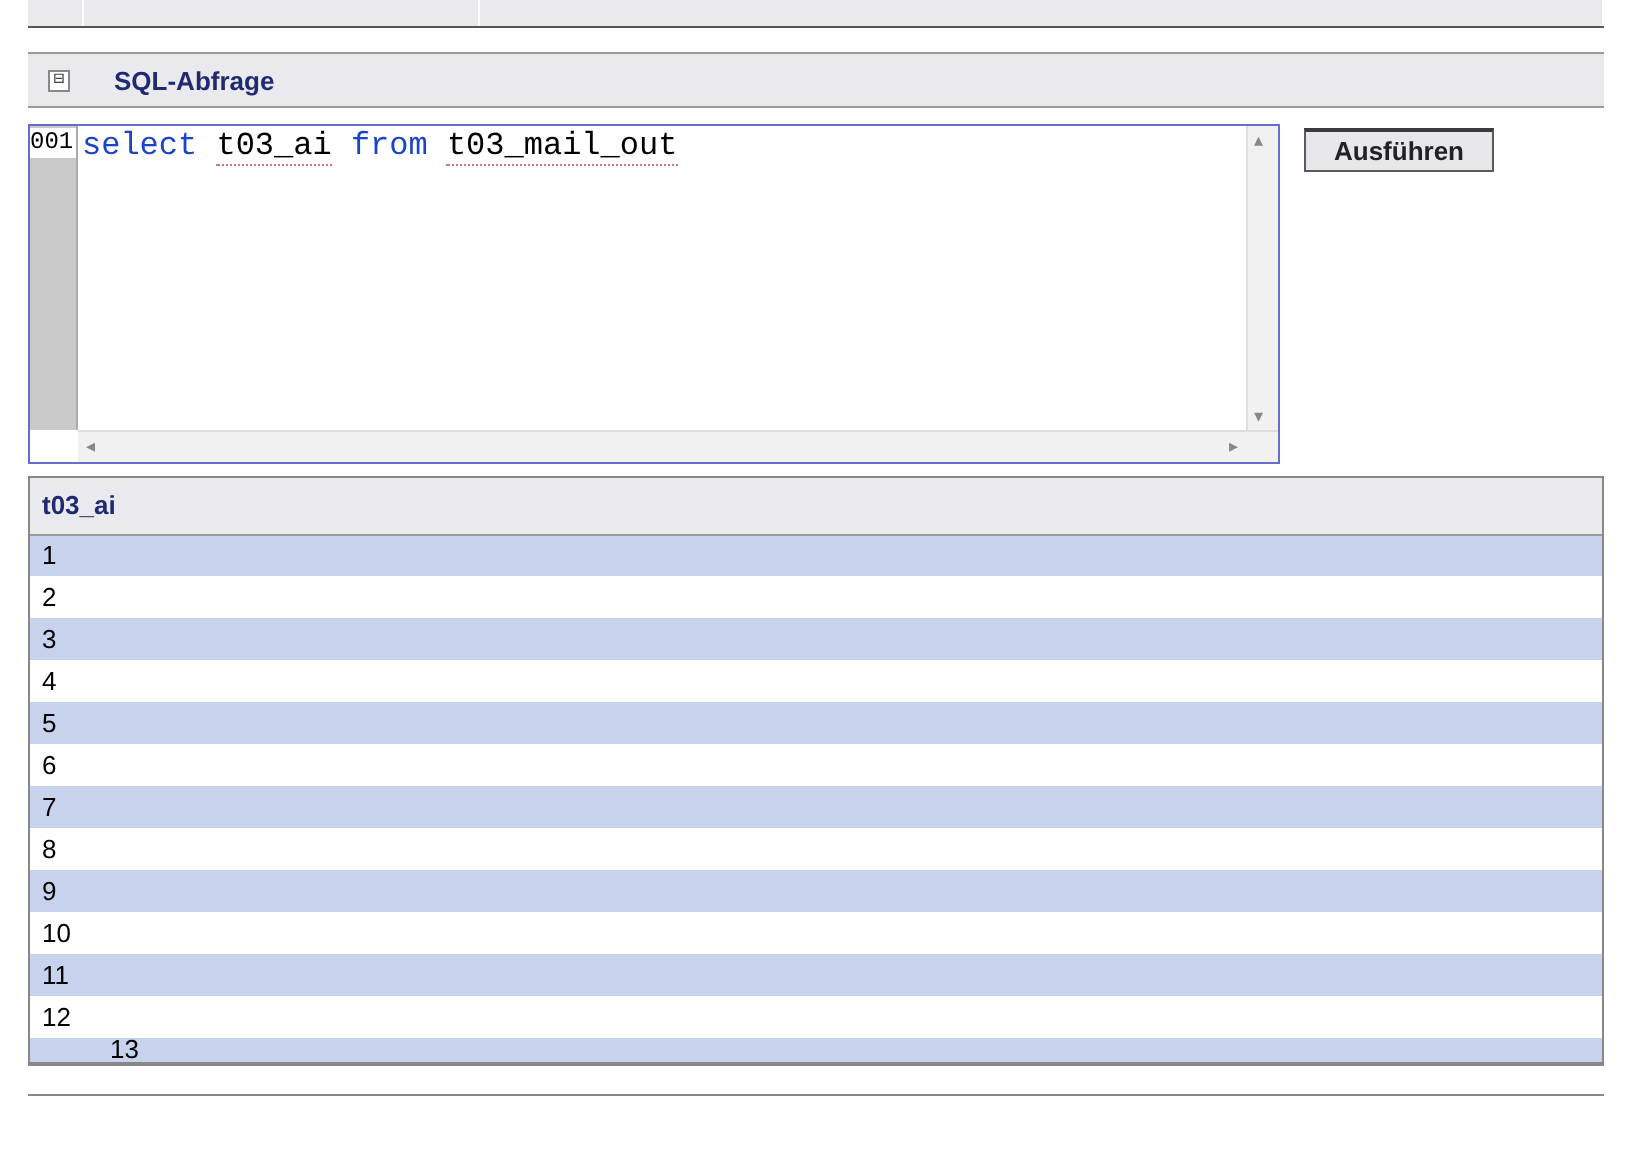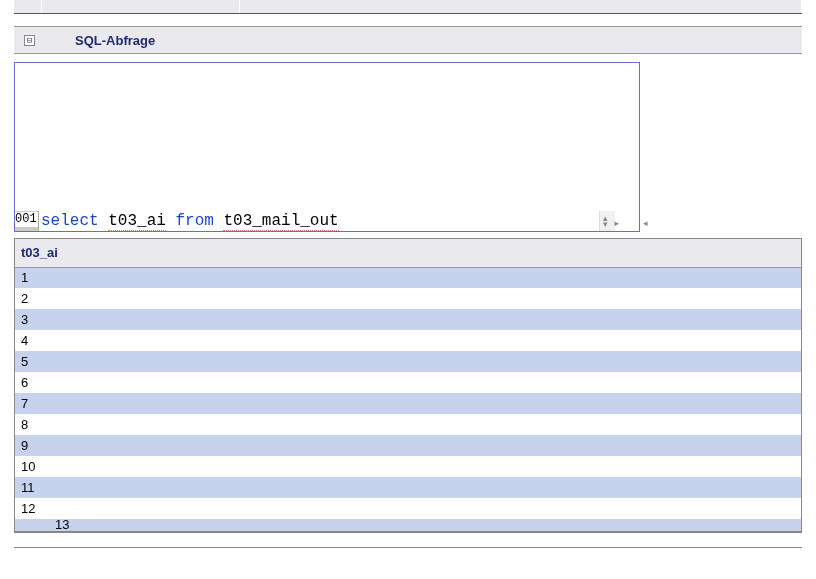--- a/index.html
+++ b/index.html
@@ -49,37 +49,36 @@
     display: flex; align-items: center; justify-content: center;
     font-size: 9px; line-height: 1;
     margin-left: 6px;
     color: #444;
     font-family: monospace;
   }
   .section-title {
     color: #202a70;
     font-weight: bold;
     font-size: 13px;
-    margin-left: 28px;
+    margin-left: 10px;
   }
 
   .query-row {
     display: flex;
     align-items: flex-start;
     gap: 12px;
     margin-top: 8px;
   }
   .editor {
     border: 1px solid #6b6bcd;
     width: 626px;
     height: 170px;
     display: flex;
-    flex-direction: row;
+    flex-direction: column;
     background: #fff;
-    align-items: flex-end;
   }
   .editor-body {
     flex: 1;
     display: flex;
     overflow: hidden;
     position: relative;
   }
   .gutter {
     width: 24px;
     background: #c9c9c9;
@@ -198,20 +197,21 @@
           <span class="arrow up">▴</span>
           <span class="arrow down">▾</span>
         </div>
       </div>
       <div class="editor-hscroll">
         <span class="arrow left">◂</span>
         <span class="arrow right">▸</span>
       </div>
     </div>
 
+    <button class="run-btn">Ausführen</button>
   </div>
 
   <div class="results">
     <table>
       <thead>
         <tr>
           <th>t03_ai</th>
         </tr>
       </thead>
       <tbody id="results-body">

